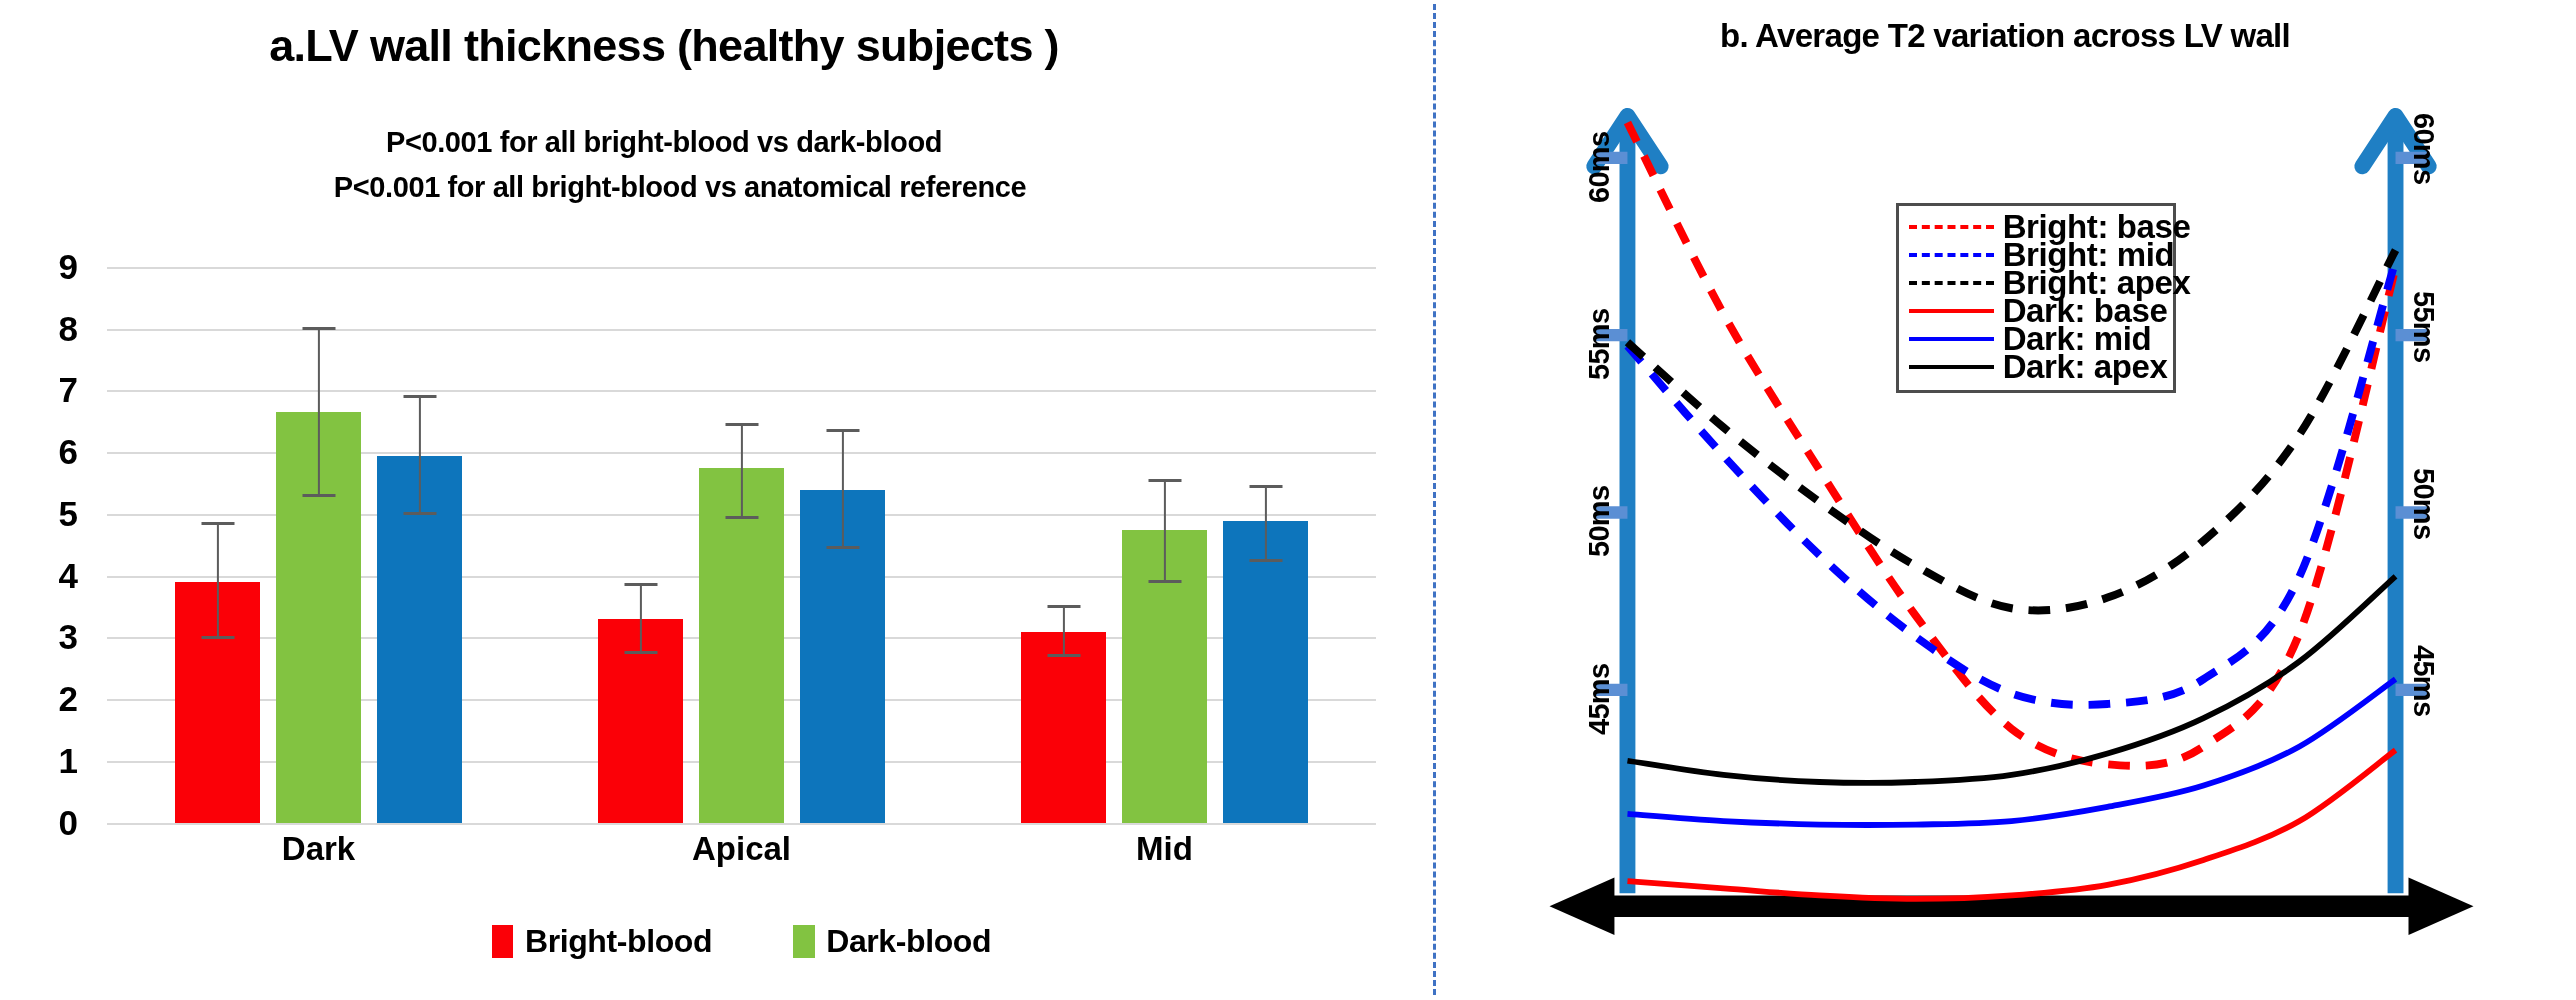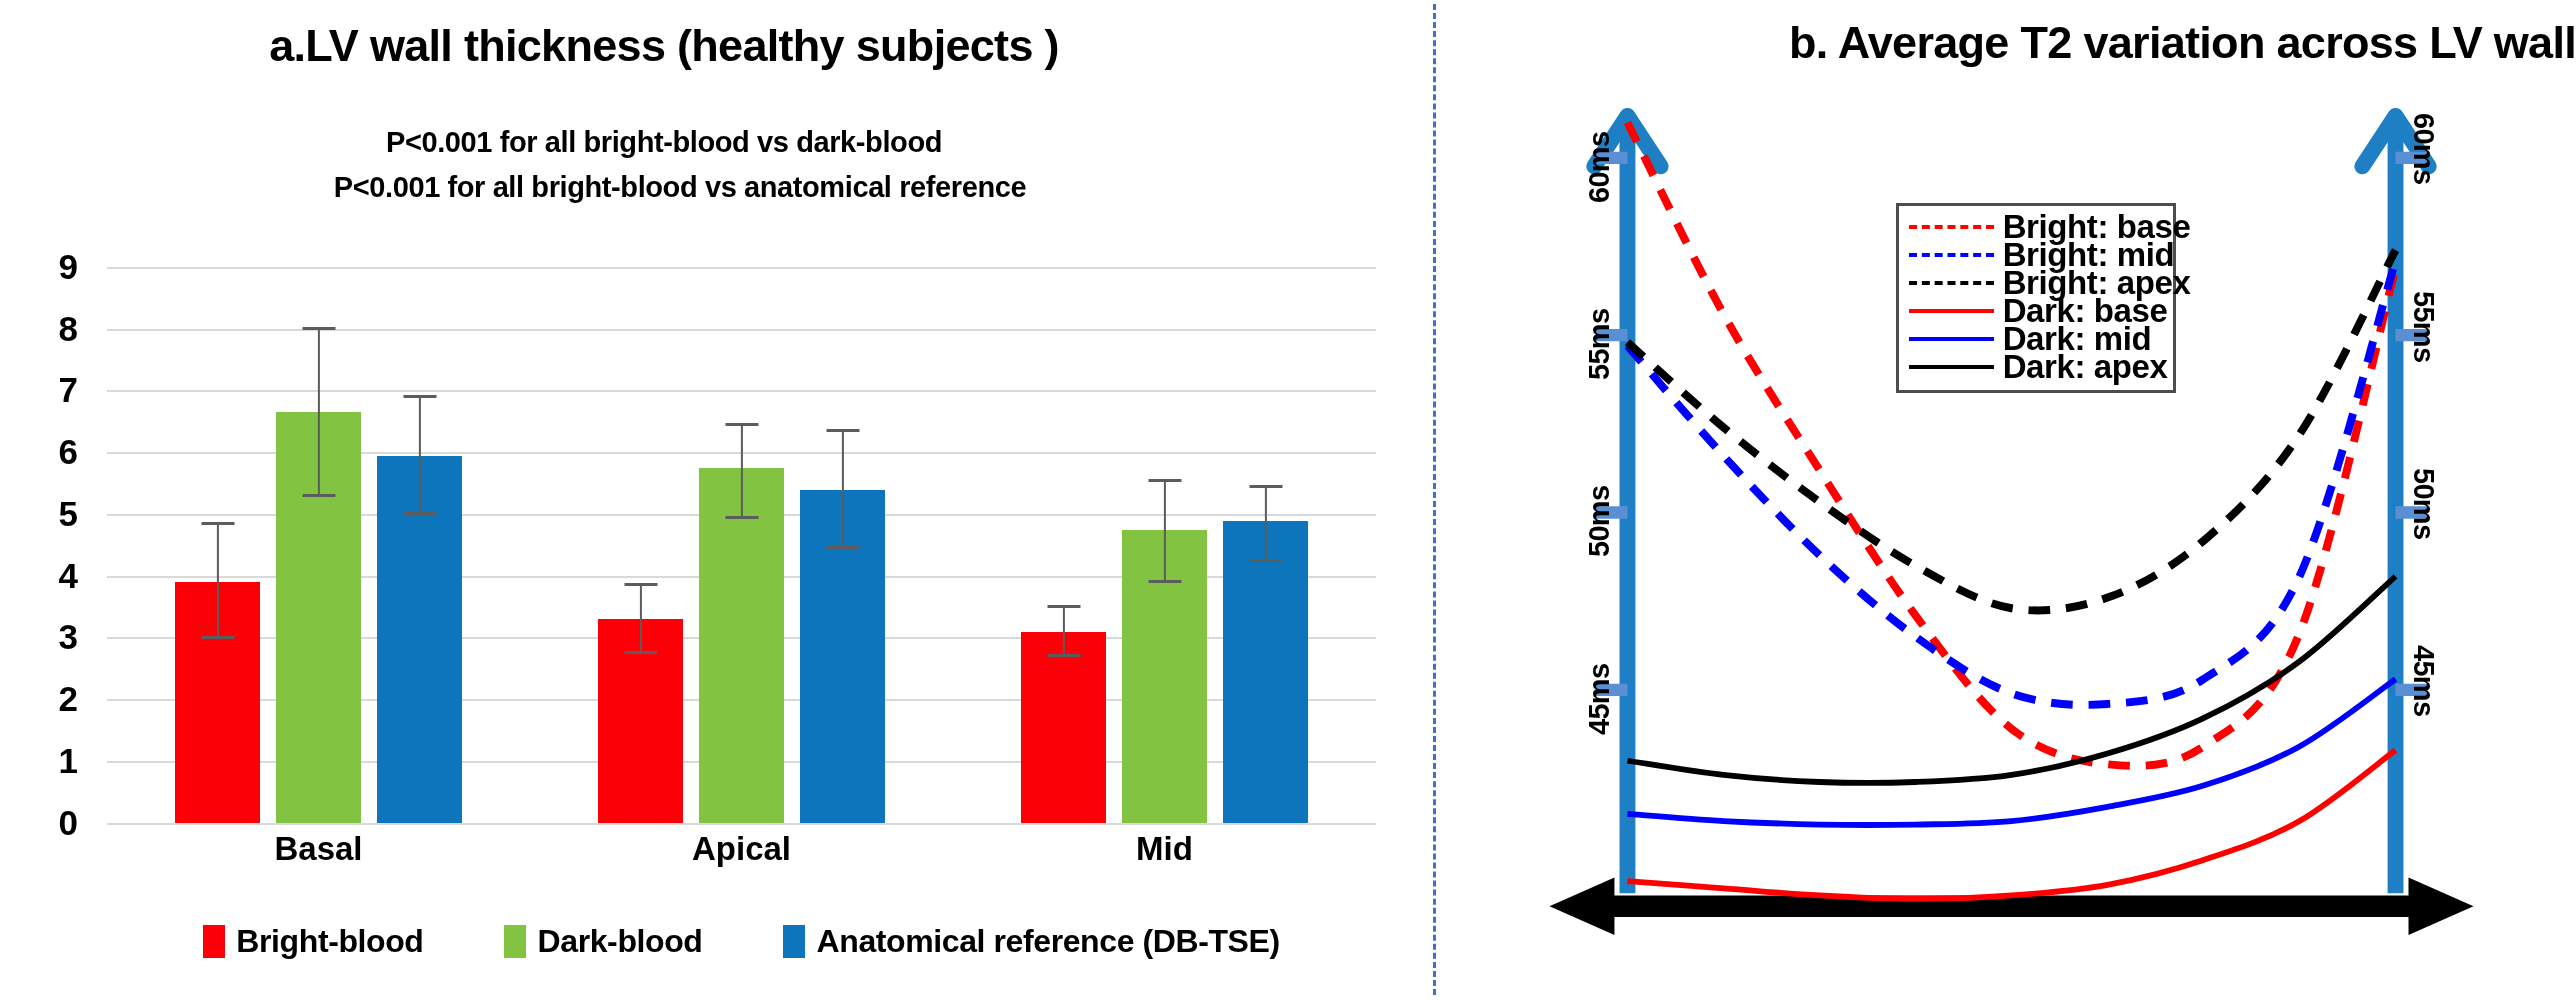--- a/index.html
+++ b/index.html
@@ -48,22 +48,22 @@
   .xlabel-a{flex:1;text-align:center;font-size:33px;font-weight:bold;color:#000;}
 
   #legend-a{position:absolute;left:107px;top:916px;width:1269px;height:51px;
     display:flex;justify-content:center;align-items:center;gap:81px;}
   .legend-a-item{display:flex;align-items:center;gap:11.5px;}
   .legend-a-swatch{width:21.6px;height:33px;}
   .legend-a-label{font-size:32px;font-weight:bold;color:#000;letter-spacing:-0.4px;white-space:nowrap;}
 
   
   #chart-b-title{
-    position:absolute;left:0;top:17.3px;width:1142px;text-align:right;
-    font-size:45px;font-weight:bold;color:#000;letter-spacing:-0.7px;
+    position:absolute;left:0;top:17.3px;width:1142px;text-align:center;
+    font-size:33px;font-weight:bold;color:#000;letter-spacing:-0.7px;
   }
 
   #plot-b{position:absolute;left:0;top:87px;width:1142px;height:851px;}
   #svg-b{position:absolute;left:0;top:0;width:1142px;height:851px;}
 
   .axis-tick-label{
     position:absolute;font-size:29px;font-weight:bold;color:#000;
     white-space:nowrap;letter-spacing:-0.7px;
   }
   .axis-tick-label.left{transform-origin:0 0;transform:rotate(-90deg);}
@@ -175,37 +175,33 @@
               <div class="bar" style="background: rgb(13, 117, 188); height: 302px;"></div>
               <div class="errbar" style="top: 219px; height: 74px;"></div>
               <div class="errcap" style="top: 218px;"></div>
               <div class="errcap" style="top: 292px;"></div>
             </div>
           </div>
         </div>
     </div>
 
     <div id="xlabels-a">
-        <div class="xlabel-a">Basal</div>
+        <div class="xlabel-a">Dark</div>
         <div class="xlabel-a">Apical</div>
         <div class="xlabel-a">Mid</div>
       </div>
 
     <div id="legend-a">
         <div class="legend-a-item">
           <span class="legend-a-swatch" style="background: rgb(251, 0, 7);"></span>
           <span class="legend-a-label">Bright-blood</span>
         </div>
         <div class="legend-a-item">
           <span class="legend-a-swatch" style="background: rgb(130, 195, 65);"></span>
           <span class="legend-a-label">Dark-blood</span>
-        </div>
-        <div class="legend-a-item">
-          <span class="legend-a-swatch" style="background: rgb(13, 117, 188);"></span>
-          <span class="legend-a-label">Anatomical reference (DB-TSE)</span>
         </div>
       </div>
   </div>
 
   <div id="panel-divider"></div>
 
   <div class="panel" id="panel-b">
 
     <div id="chart-b-title">b. Average T2 variation across LV wall</div>
 

